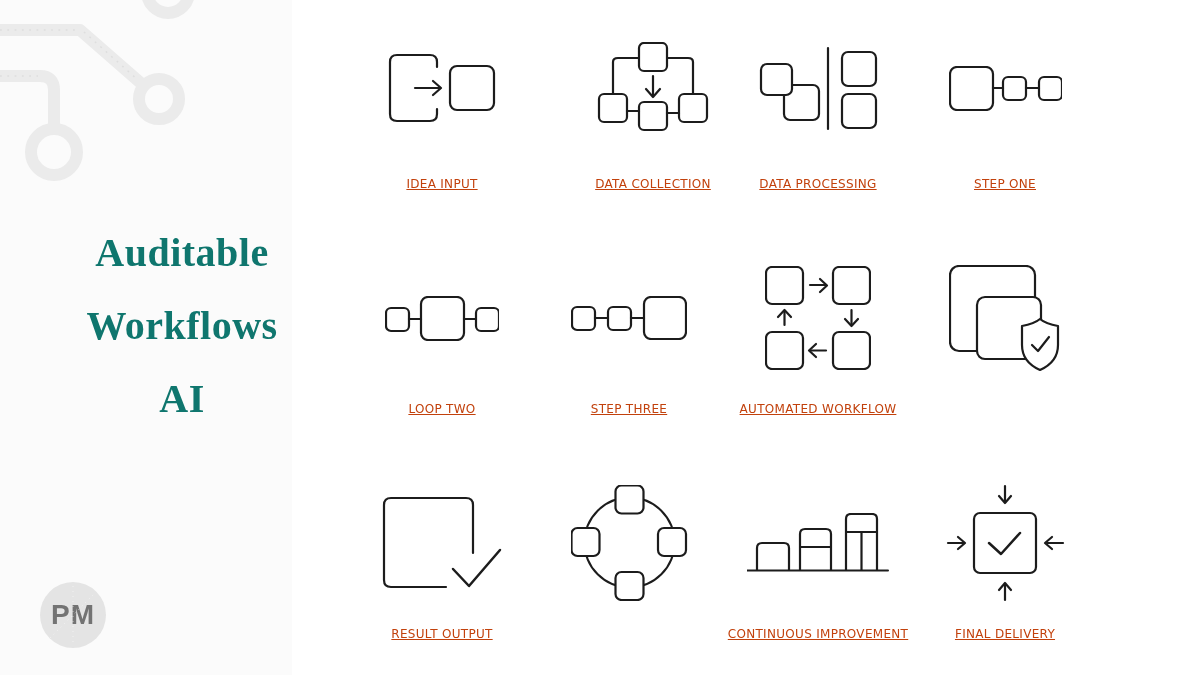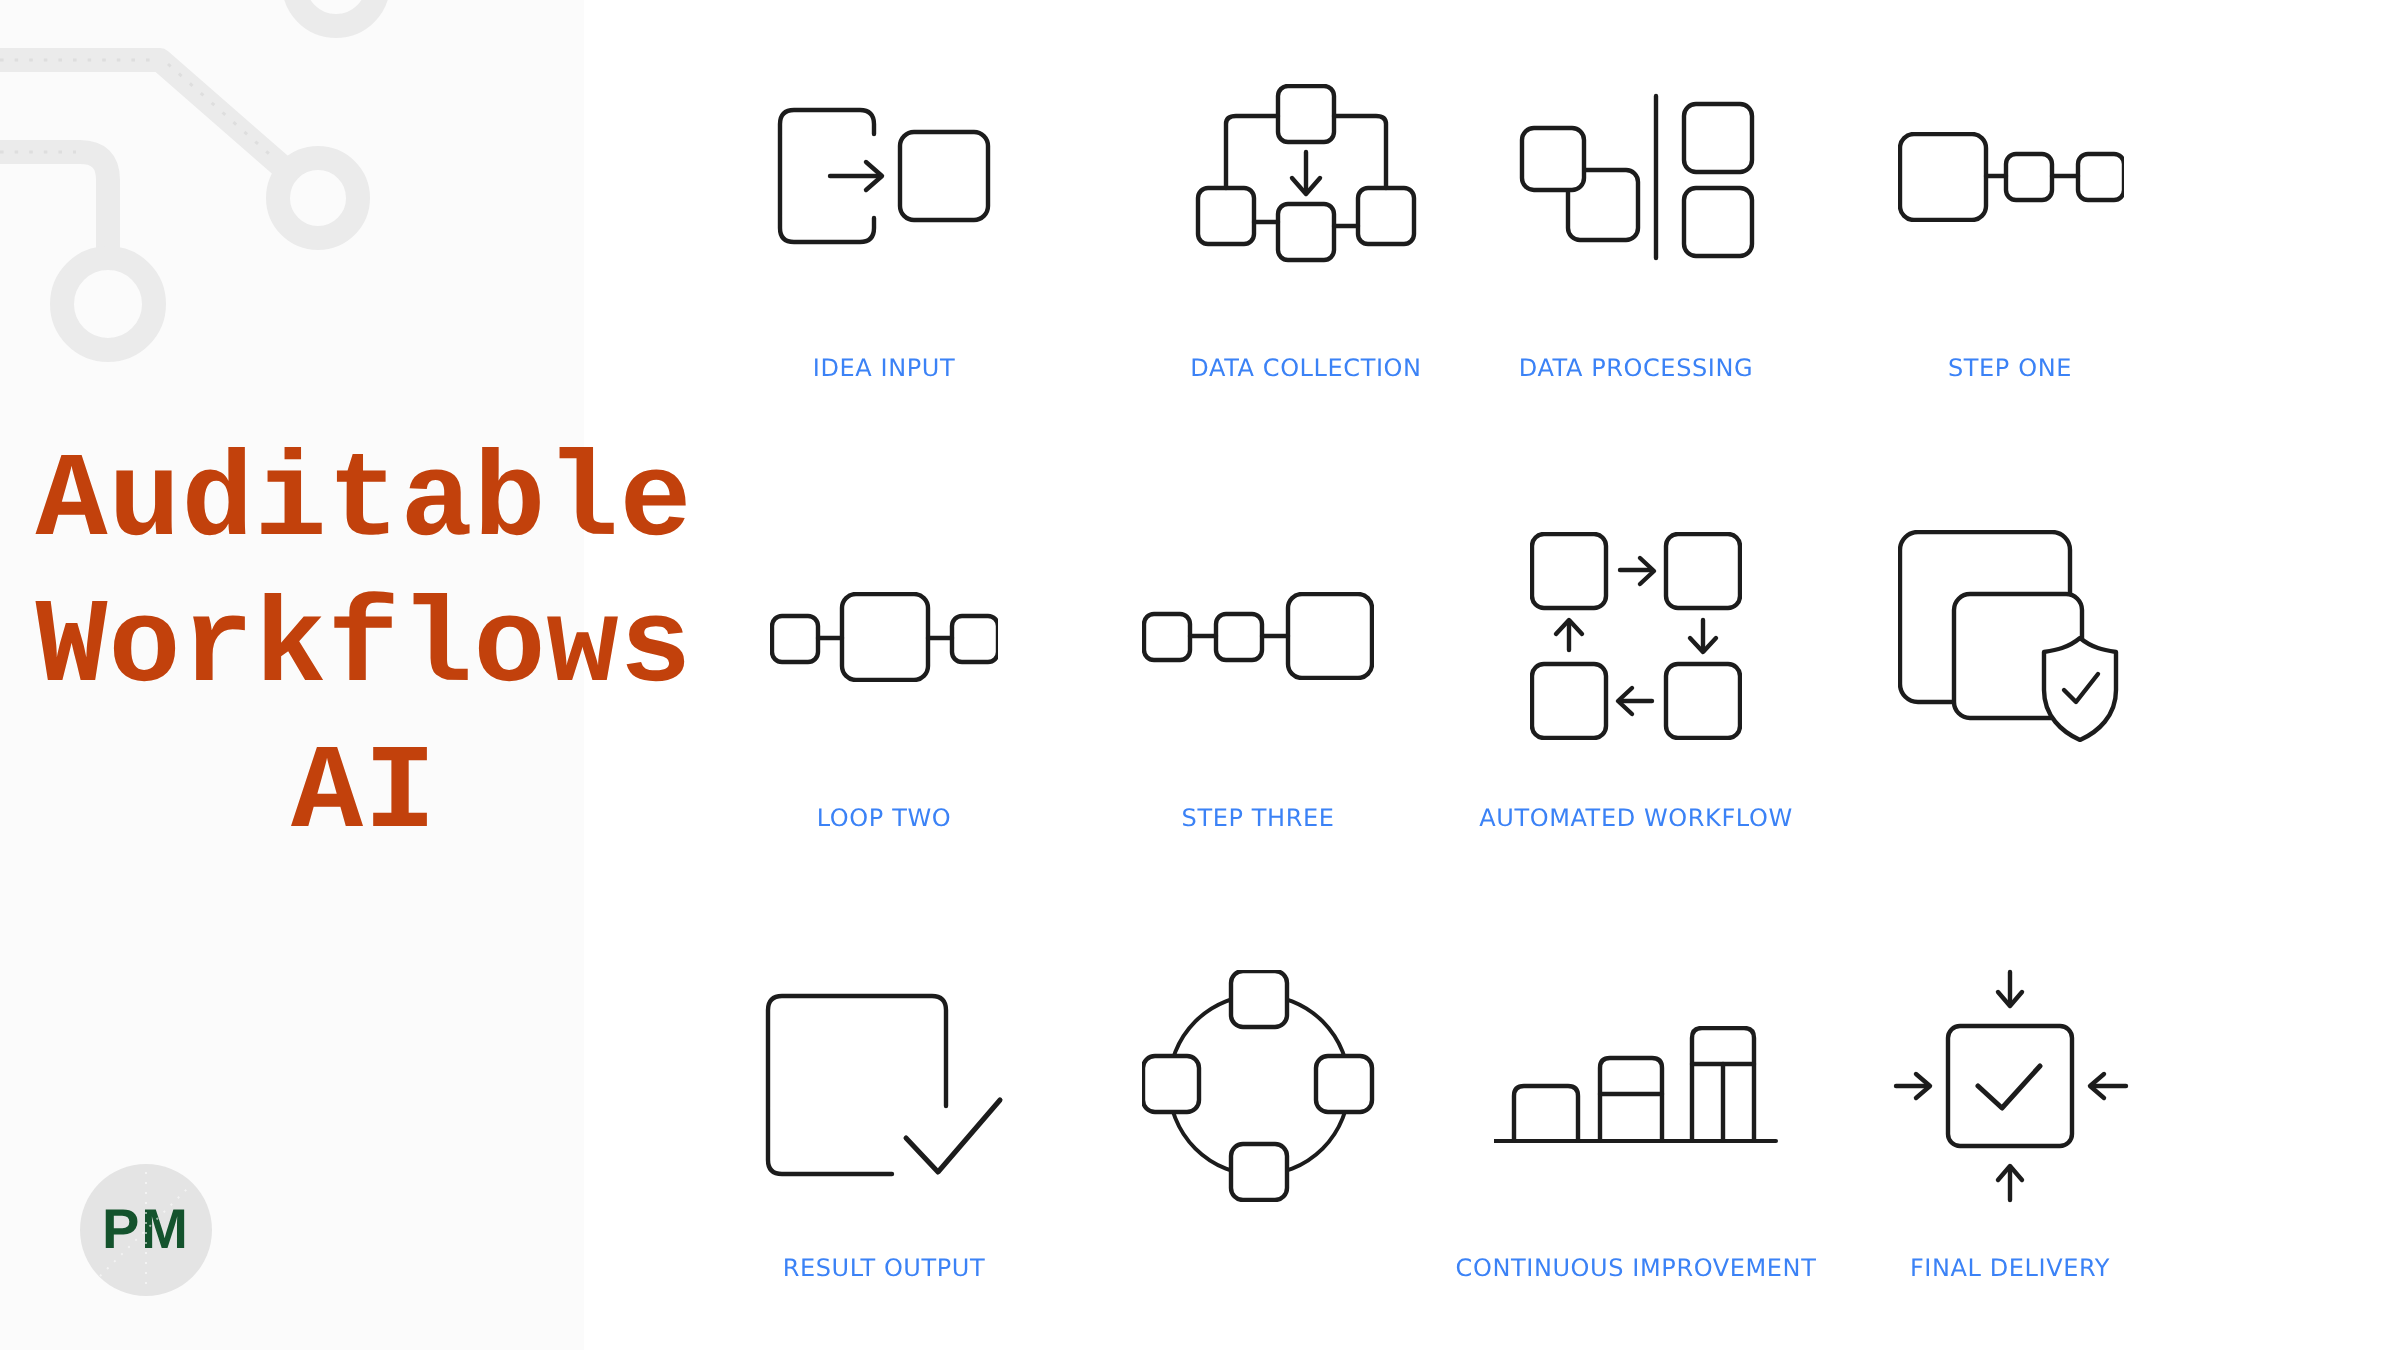--- a/index.html
+++ b/index.html
@@ -3,37 +3,37 @@
 <meta charset="utf-8">
 <style>
   html,body{margin:0;padding:0;}
   body{font-family:"Liberation Sans", sans-serif; background:#ffffff;}
   #canvas{position:relative;width:1200px;height:675px;background:#ffffff;overflow:hidden;}
 
   
   .sidebar{position:absolute;left:0;top:0;width:292px;height:675px;background:#fbfbfb;}
   .deco{position:absolute;left:0;top:0;}
   .title{position:absolute;left:0;top:216px;width:364px;text-align:center;
-         font-weight:bold;font-size:60px;line-height:73px;color:#c2410c;
-         font-family:Liberation Mono, monospace;letter-spacing:0.5px;}
+         font-weight:bold;font-size:40px;line-height:73px;color:#0f766e;
+         font-family:Liberation Serif, serif;letter-spacing:0.5px;}
   .pm-logo{position:absolute;left:40px;top:582px;width:66px;height:66px;border-radius:50%;
            background:#e4e4e4;display:flex;align-items:center;justify-content:center;overflow:hidden;}
-  .pm-logo span{color:#14532d;font-weight:bold;font-size:28px;letter-spacing:1px;
+  .pm-logo span{color:#737373;font-weight:bold;font-size:28px;letter-spacing:1px;
                 font-family:"Liberation Sans", sans-serif;text-align:right;}
   .pm-lines{position:absolute;left:0;top:0;}
 
   
   .cell{position:absolute;width:190px;height:170px;}
   .icon-area{position:absolute;left:0;top:0;width:100%;display:flex;
              align-items:center;justify-content:center;}
   .r1 .icon-area{height:116px;}
   .r2 .icon-area,.r3 .icon-area{height:126px;}
   .cell .label{position:absolute;left:-30px;top:147px;width:250px;text-align:center;
-               font-size:12px;letter-spacing:0.3px;color:#3b82f6;
-               font-family:"DejaVu Sans", sans-serif;}
+               font-size:12px;letter-spacing:0.3px;color:#c2410c;
+               font-family:"DejaVu Sans", sans-serif;text-decoration:underline;}
 
   
   .ic{fill:none;stroke:#1c1c1c;stroke-width:2.2;stroke-linecap:round;stroke-linejoin:round;}
   .wfill{fill:#ffffff;}
 </style>
 </head>
 <body>
 
 <div id="canvas">
 

